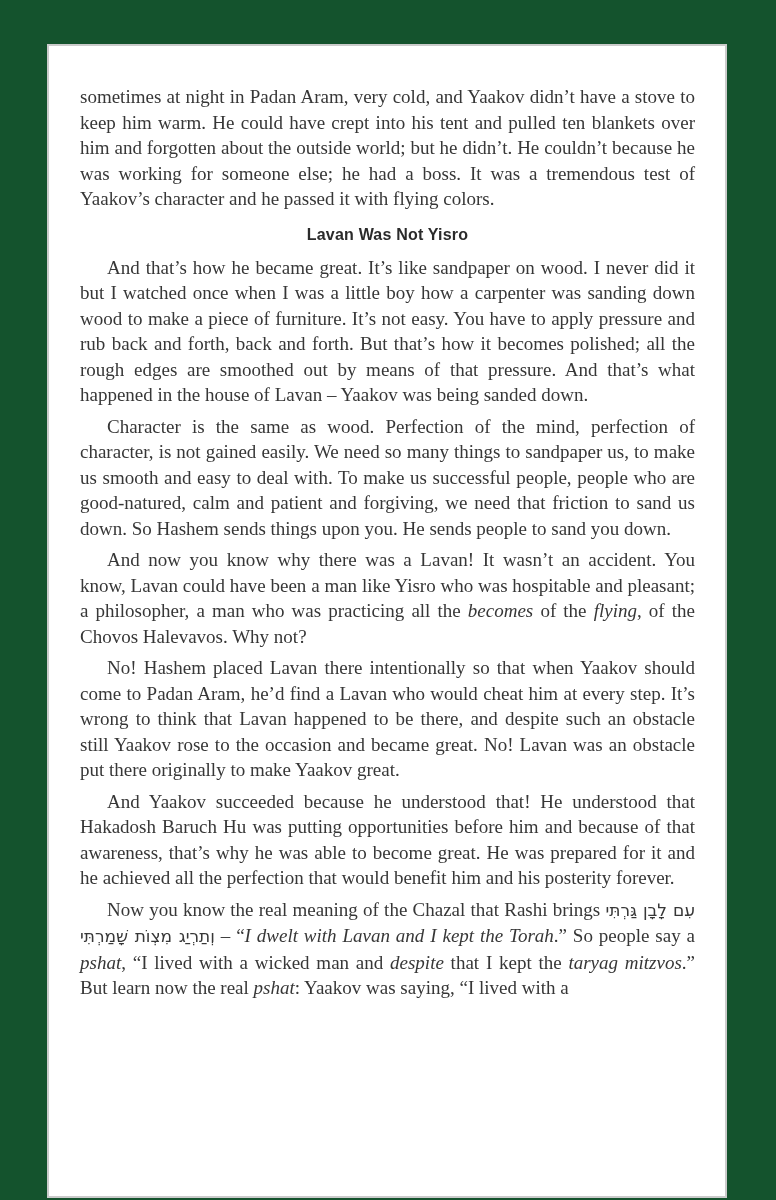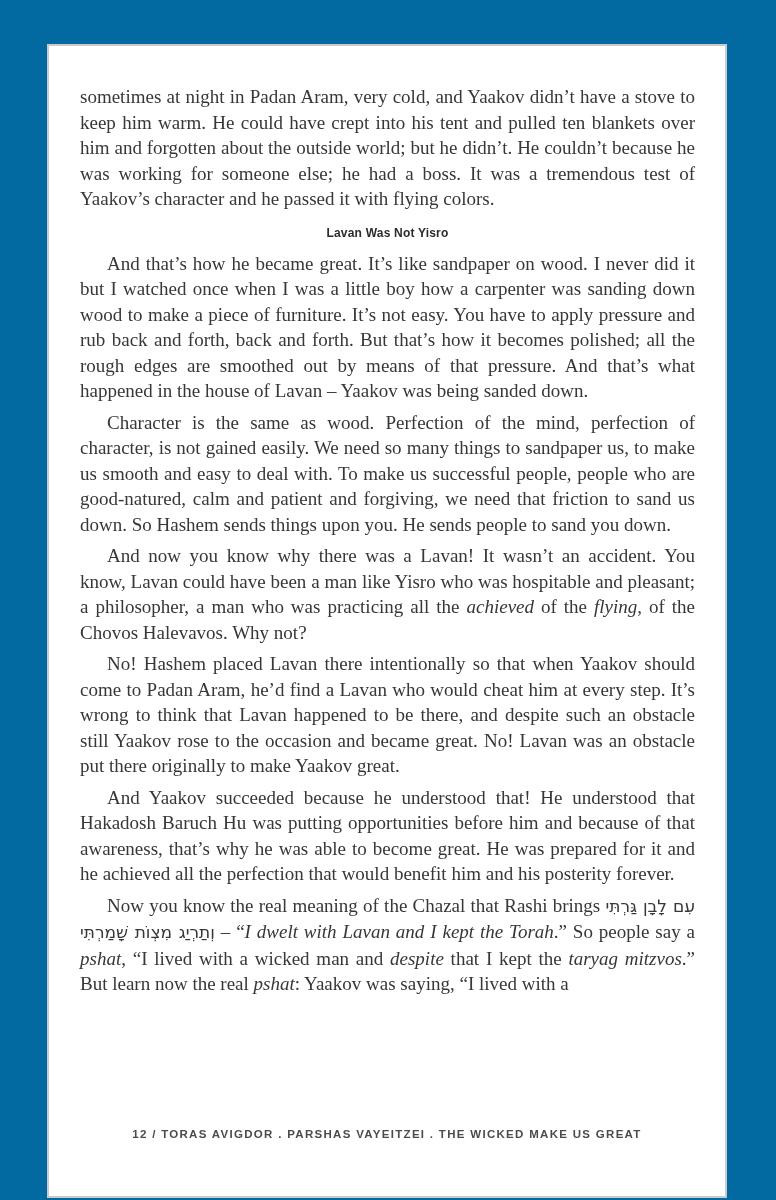--- a/index.html
+++ b/index.html
@@ -7,21 +7,21 @@
     padding: 0;
     background: #ffffff;
     width: 776px;
     height: 1200px;
     overflow: hidden;
   }
   .viewport {
     position: relative;
     width: 776px;
     height: 1200px;
-    background: #0369a1;
+    background: #14532d;
   }
   .page-sheet {
     position: absolute;
     left: 47px;
     top: 44px;
     width: 676px;
     height: 1150px;
     background: #ffffff;
     border: 2px solid #cbcbcb;
     box-sizing: content-box;
@@ -44,21 +44,21 @@
   .body-par i {
     font-style: italic;
   }
   .hebrew {
     font-family: "DejaVu Sans", sans-serif;
     font-size: 17px;
     unicode-bidi: embed;
   }
   .section-heading {
     font-family: "Liberation Sans", "DejaVu Sans", sans-serif;
-    font-size: 12px;
+    font-size: 16px;
     font-weight: 700;
     color: #2b2b2b;
     text-align: center;
     letter-spacing: 0.2px;
     margin: 14px 0 11px 0;
   }
   .page-footer {
     position: absolute;
     left: 0;
     right: 0;
@@ -80,26 +80,25 @@
     <div class="page-inner">
 
       <p class="body-par no-indent"><span>sometimes at night in Padan Aram, very cold, and Yaakov didn’t have a stove to keep him warm. He could have crept into his tent and pulled ten blankets over him and forgotten about the outside world; but he didn’t. He couldn’t because he was working for someone else; he had a boss. It was a tremendous test of Yaakov’s character and he passed it with flying colors.</span></p>
 
       <h2 class="section-heading">Lavan Was Not Yisro</h2>
 
       <p class="body-par"><span>And that’s how he became great. It’s like sandpaper on wood. I never did it but I watched once when I was a little boy how a carpenter was sanding down wood to make a piece of furniture. It’s not easy. You have to apply pressure and rub back and forth, back and forth. But that’s how it becomes polished; all the rough edges are smoothed out by means of that pressure. And that’s what happened in the house of Lavan – Yaakov was being sanded down.</span></p>
 
       <p class="body-par"><span>Character is the same as wood. Perfection of the mind, perfection of character, is not gained easily. We need so many things to sandpaper us, to make us smooth and easy to deal with. To make us successful people, people who are good-natured, calm and patient and forgiving, we need that friction to sand us down. So Hashem sends things upon you. He sends people to sand you down.</span></p>
 
-      <p class="body-par"><span>And now you know why there was a Lavan! It wasn’t an accident. You know, Lavan could have been a man like Yisro who was hospitable and pleasant; a philosopher, a man who was practicing all the </span><i>achieved</i><span> of the </span><i>flying</i><span>, of the Chovos Halevavos. Why not?</span></p>
+      <p class="body-par"><span>And now you know why there was a Lavan! It wasn’t an accident. You know, Lavan could have been a man like Yisro who was hospitable and pleasant; a philosopher, a man who was practicing all the </span><i>becomes</i><span> of the </span><i>flying</i><span>, of the Chovos Halevavos. Why not?</span></p>
 
       <p class="body-par"><span>No! Hashem placed Lavan there intentionally so that when Yaakov should come to Padan Aram, he’d find a Lavan who would cheat him at every step. It’s wrong to think that Lavan happened to be there, and despite such an obstacle still Yaakov rose to the occasion and became great. No! Lavan was an obstacle put there originally to make Yaakov great.</span></p>
 
 
       <p class="body-par"><span>And Yaakov succeeded because he understood that! He understood that Hakadosh Baruch Hu was putting opportunities before him and because of that awareness, that’s why he was able to become great. He was prepared for it and he achieved all the perfection that would benefit him and his posterity forever.</span></p>
 
       <p class="body-par"><span>Now you know the real meaning of the Chazal that Rashi brings </span><span class="hebrew" dir="rtl">עִם לָבָן גַּרְתִּי וְתַרְיַג מִצְוֹת שָׁמַרְתִּי</span><span> – “</span><i>I dwelt with Lavan and I kept the Torah</i><span>.”  So people say a </span><i>pshat</i><span>, “I lived with a wicked man and </span><i>despite</i><span> that I kept the </span><i>taryag mitzvos</i><span>.” But learn now the real </span><i>pshat</i><span>: Yaakov was saying, “I lived with a</span></p>
 
     </div>
 
-    <div class="page-footer">12 / TORAS AVIGDOR . PARSHAS VAYEITZEI . THE WICKED MAKE US GREAT</div>
   </div>
 </div>
 
 </body></html>

